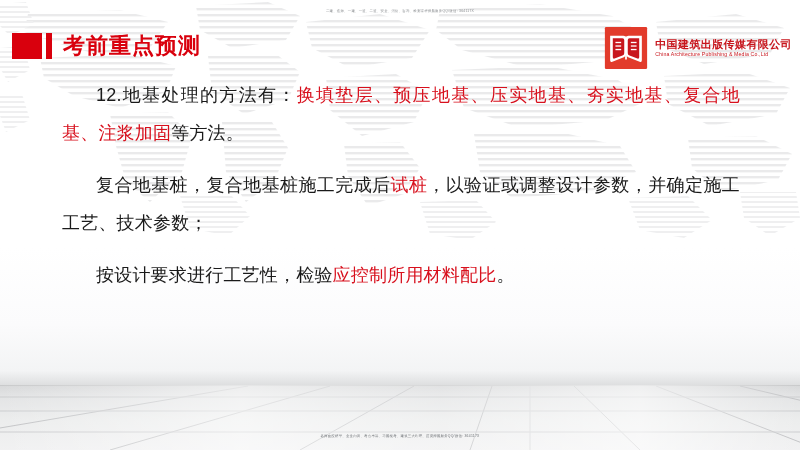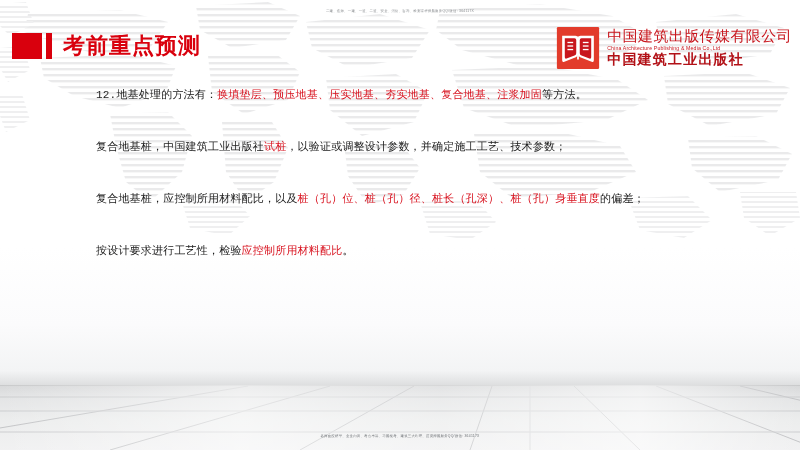--- a/index.html
+++ b/index.html
@@ -121,22 +121,22 @@
     height: 44px;
     flex: 0 0 auto;
   }
   .logo-text {
     margin-left: 7px;
     display: flex;
     flex-direction: column;
     justify-content: center;
   }
   .logo-cn {
-    font-size: 15px;
-    font-weight: normal;
+    font-size: 11px;
+    font-weight: bold;
     color: #c8161d;
     line-height: 1.15;
     letter-spacing: .4px;
     white-space: nowrap;
   }
   .logo-en {
     font-size: 5.2px;
     color: #c8161d;
     line-height: 1.4;
     letter-spacing: .15px;
@@ -167,22 +167,22 @@
   .wm-bottom { top: 434px; color: #6e7276; }
 
   
   .content {
     position: absolute;
     left: 62px;
     top: 76px;
     width: 678px;
   }
   .para {
-    font-family: Liberation Mono, monospace;
-    font-size: 11px;
+    font-family: Liberation Sans, sans-serif;
+    font-size: 18px;
     line-height: 38px;
     color: #1a1a1a;
     text-indent: 34px;
     margin: 0 0 12px 0;
     text-align: justify;
     text-justify: inter-ideograph;
     letter-spacing: .2px;
   }
   .para:last-child { margin-bottom: 0; }
   .hl { color: #d8101d; }
@@ -261,29 +261,27 @@
           <rect x="26" y="52" width="13" height="3"></rect>
           <rect x="61" y="36" width="13" height="3"></rect>
           <rect x="61" y="44" width="13" height="3"></rect>
           <rect x="61" y="52" width="13" height="3"></rect>
         </g>
         <path d="M50 24 v52" stroke="#ffffff" stroke-width="4" fill="none"></path>
       </svg>
       <div class="logo-text">
         <div class="logo-cn">中国建筑出版传媒有限公司</div>
         <div class="logo-en">China Architecture Publishing &amp; Media Co.,Ltd</div>
-        <div class="logo-cn2">中国建筑工业出版社</div>
       </div>
     </div>
   </div>
 
   <div class="content">
     <p class="para p1"><span>12.地基处理的方法有：</span><span class="hl">换填垫层、预压地基、压实地基、夯实地基、复合地基、注浆加固</span><span>等方法。</span></p>
-    <p class="para p2"><span>复合地基桩，中国建筑工业出版社</span><span class="hl">试桩</span><span>，以验证或调整设计参数，并确定施工工艺、技术参数；</span></p>
-    <p class="para p3"><span>复合地基桩，应控制所用材料配比，以及</span><span class="hl">桩（孔）位、桩（孔）径、桩长（孔深）、桩（孔）身垂直度</span><span>的偏差；</span></p>
+    <p class="para p2"><span>复合地基桩，复合地基桩施工完成后</span><span class="hl">试桩</span><span>，以验证或调整设计参数，并确定施工工艺、技术参数；</span></p>
     <p class="para"><span>按设计要求进行工艺性，检验</span><span class="hl">应控制所用材料配比</span><span>。</span></p>
   </div>
 
   <div class="wall-shadow"></div>
   <div class="floor">
     <div class="floor-top-line"></div>
     <svg width="800" height="65" style="position:absolute;left:0;top:0;">
       <g stroke="#c4c5c7" stroke-width="1" fill="none">
         <line x1="-130" y1="65" x2="248" y2="1"></line>
         <line x1="110" y1="65" x2="330" y2="1"></line>

